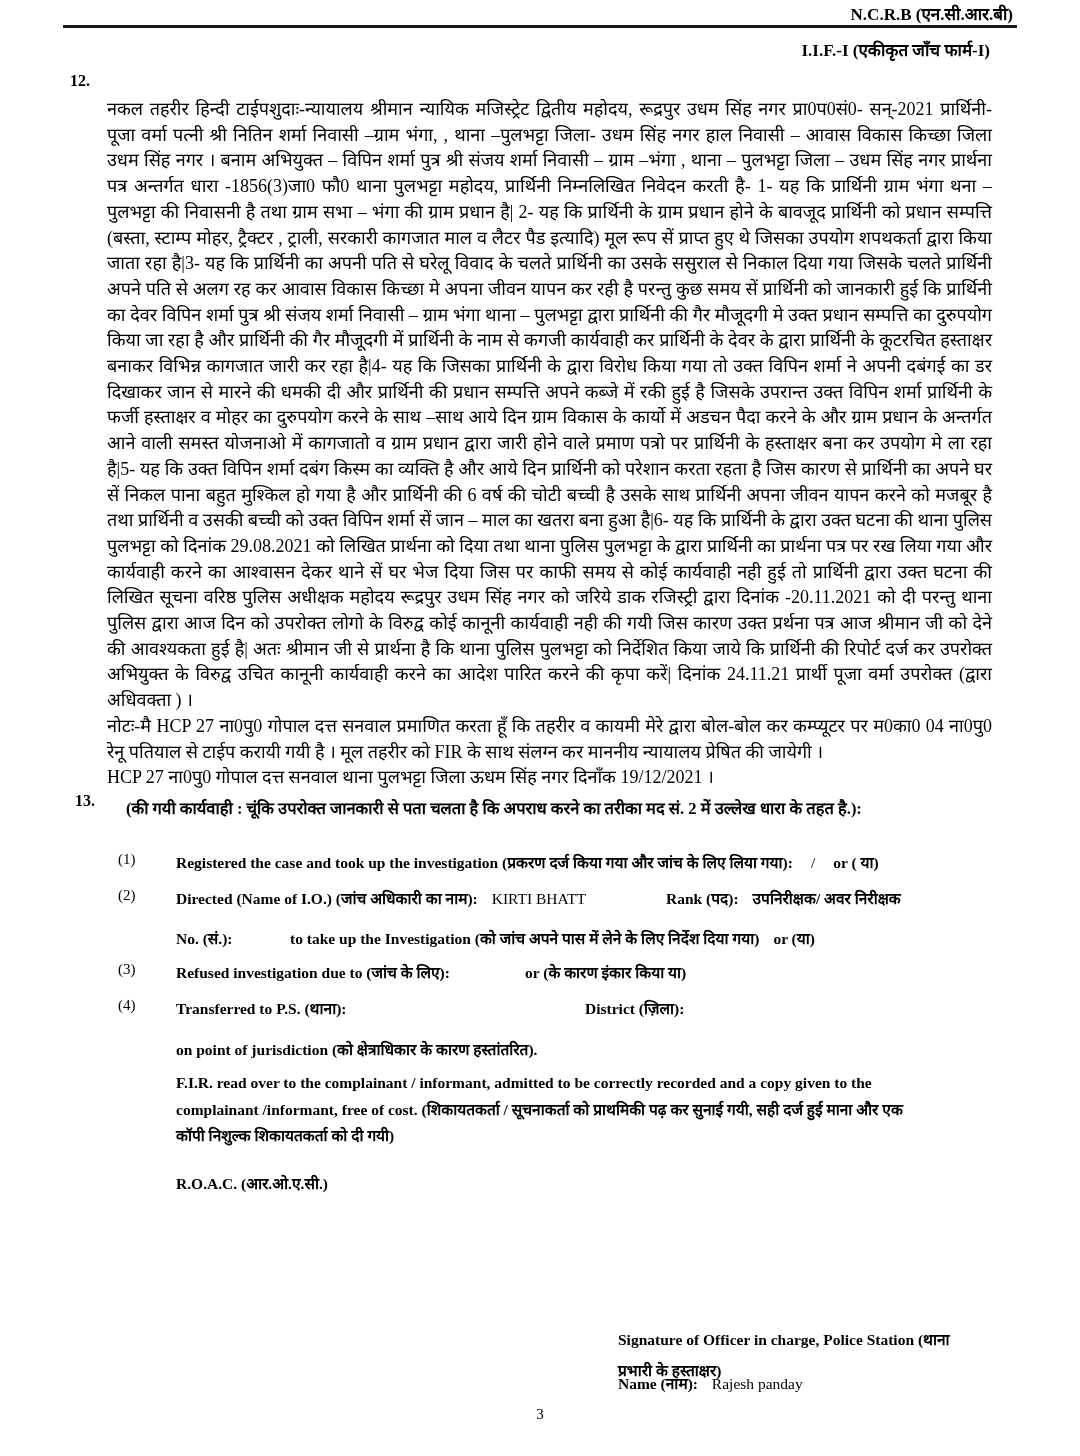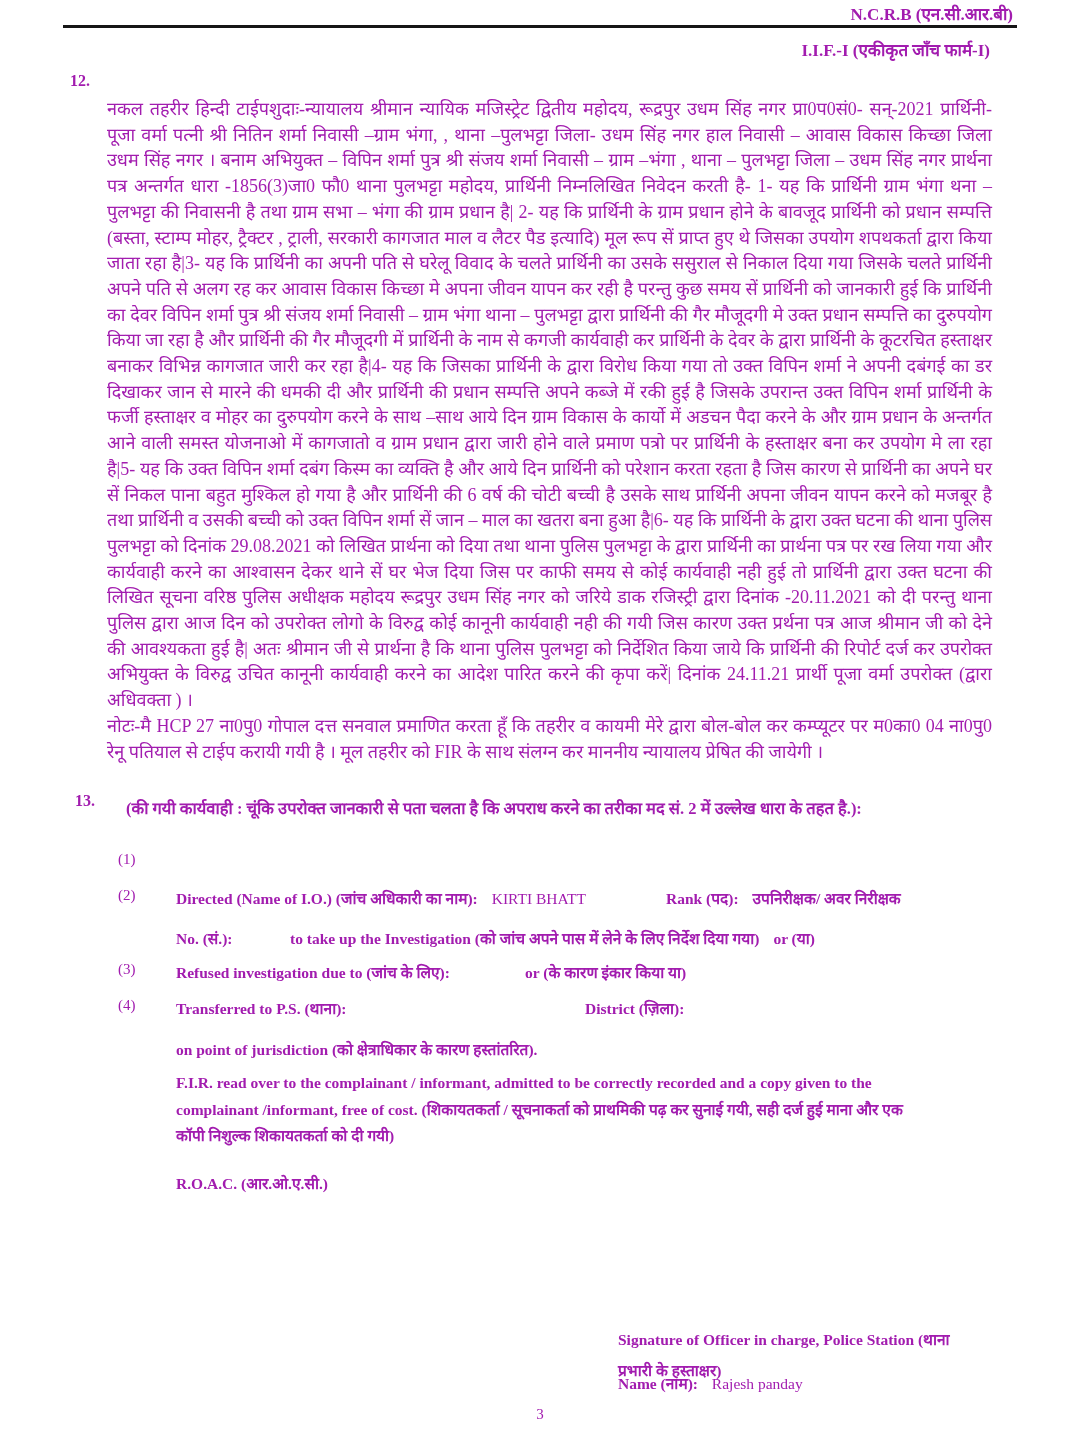--- a/index.html
+++ b/index.html
@@ -2,21 +2,21 @@
 <html lang="hi"><head>
 <meta charset="utf-8">
 <style>
   html,body{margin:0;padding:0;background:#e8e8e8;}
   .page{
     position:relative;
     width:1080px;height:1456px;
     margin:0 auto;
     background:#ffffff;
     font-family:"Liberation Serif","DejaVu Serif",serif;
-    color:#a21caf;
+    color:#000000;
     overflow:hidden;
   }
   .abs{position:absolute;}
   .hdr-org{top:2px;right:67px;font-size:17px;font-weight:bold;}
   .rule{top:25px;left:63px;width:954px;height:3px;background:#161616;}
   .hdr-form{top:38px;right:90px;font-size:17px;font-weight:bold;}
   .s12-num{left:70px;top:72px;font-size:16px;font-weight:bold;}
   .s12-title{left:118px;top:65px;font-size:16.5px;font-weight:bold;}
   .body-text{
     left:107px;top:97px;width:885px;
@@ -61,28 +61,34 @@
 
   <div class="abs hdr-org">N.C.R.B (एन.सी.आर.बी)</div>
   <div class="abs rule"></div>
   <div class="abs hdr-form">I.I.F.-I (एकीकृत जाँच फार्म-I)</div>
 
   <div class="abs s12-num">12.</div>
 
   <div class="abs body-text">
     <p>नकल तहरीर हिन्दी टाईपशुदाः-न्यायालय श्रीमान न्यायिक मजिस्ट्रेट द्वितीय महोदय, रूद्रपुर उधम सिंह नगर प्रा0प0सं0- सन्-2021 प्रार्थिनी- पूजा वर्मा पत्नी श्री नितिन शर्मा निवासी –ग्राम भंगा, , थाना –पुलभट्टा जिला- उधम सिंह नगर हाल निवासी – आवास विकास किच्छा जिला उधम सिंह नगर । बनाम अभियुक्त – विपिन शर्मा पुत्र श्री संजय शर्मा निवासी – ग्राम –भंगा , थाना – पुलभट्टा जिला – उधम सिंह नगर प्रार्थना पत्र अन्तर्गत धारा -1856(3)जा0 फौ0 थाना पुलभट्टा महोदय, प्रार्थिनी निम्नलिखित निवेदन करती है- 1- यह कि प्रार्थिनी ग्राम भंगा थना – पुलभट्टा की निवासनी है तथा ग्राम सभा – भंगा की ग्राम प्रधान है| 2- यह कि प्रार्थिनी के ग्राम प्रधान होने के बावजूद प्रार्थिनी को प्रधान सम्पत्ति (बस्ता, स्टाम्प मोहर, ट्रैक्टर , ट्राली, सरकारी कागजात माल व लैटर पैड इत्यादि) मूल रूप सें प्राप्त हुए थे जिसका उपयोग शपथकर्ता द्वारा किया जाता रहा है|3- यह कि प्रार्थिनी का अपनी पति से घरेलू विवाद के चलते प्रार्थिनी का उसके ससुराल से निकाल दिया गया जिसके चलते प्रार्थिनी अपने पति से अलग रह कर आवास विकास किच्छा मे अपना जीवन यापन कर रही है परन्तु कुछ समय सें प्रार्थिनी को जानकारी हुई कि प्रार्थिनी का देवर विपिन शर्मा पुत्र श्री संजय शर्मा निवासी – ग्राम भंगा थाना – पुलभट्टा द्वारा प्रार्थिनी की गैर मौजूदगी मे उक्त प्रधान सम्पत्ति का दुरुपयोग किया जा रहा है और प्रार्थिनी की गैर मौजूदगी में प्रार्थिनी के नाम से कगजी कार्यवाही कर प्रार्थिनी के देवर के द्वारा प्रार्थिनी के कूटरचित हस्ताक्षर बनाकर विभिन्न कागजात जारी कर रहा है|4- यह कि जिसका प्रार्थिनी के द्वारा विरोध किया गया तो उक्त विपिन शर्मा ने अपनी दबंगई का डर दिखाकर जान से मारने की धमकी दी और प्रार्थिनी की प्रधान सम्पत्ति अपने कब्जे में रकी हुई है जिसके उपरान्त उक्त विपिन शर्मा प्रार्थिनी के फर्जी हस्ताक्षर व मोहर का दुरुपयोग करने के साथ –साथ आये दिन ग्राम विकास के कार्यो में अडचन पैदा करने के और ग्राम प्रधान के अन्तर्गत आने वाली समस्त योजनाओ में कागजातो व ग्राम प्रधान द्वारा जारी होने वाले प्रमाण पत्रो पर प्रार्थिनी के हस्ताक्षर बना कर उपयोग मे ला रहा है|5- यह कि उक्त विपिन शर्मा दबंग किस्म का व्यक्ति है और आये दिन प्रार्थिनी को परेशान करता रहता है जिस कारण से प्रार्थिनी का अपने घर सें निकल पाना बहुत मुश्किल हो गया है और प्रार्थिनी की 6 वर्ष की चोटी बच्ची है उसके साथ प्रार्थिनी अपना जीवन यापन करने को मजबूर है तथा प्रार्थिनी व उसकी बच्ची को उक्त विपिन शर्मा सें जान – माल का खतरा बना हुआ है|6- यह कि प्रार्थिनी के द्वारा उक्त घटना की थाना पुलिस पुलभट्टा को दिनांक 29.08.2021 को लिखित प्रार्थना को दिया तथा थाना पुलिस पुलभट्टा के द्वारा प्रार्थिनी का प्रार्थना पत्र पर रख लिया गया और कार्यवाही करने का आश्वासन देकर थाने सें घर भेज दिया जिस पर काफी समय से कोई कार्यवाही नही हुई तो प्रार्थिनी द्वारा उक्त घटना की लिखित सूचना वरिष्ठ पुलिस अधीक्षक महोदय  रूद्रपुर उधम सिंह नगर को जरिये डाक रजिस्ट्री द्वारा दिनांक -20.11.2021 को दी परन्तु थाना पुलिस द्वारा आज दिन को उपरोक्त लोगो के विरुद्व कोई कानूनी कार्यवाही नही की गयी जिस कारण उक्त प्रर्थना पत्र आज श्रीमान जी को देने की आवश्यकता हुई है| अतः श्रीमान जी से प्रार्थना है कि थाना पुलिस पुलभट्टा  को निर्देशित किया जाये कि प्रार्थिनी की रिपोर्ट दर्ज कर उपरोक्त अभियुक्त के विरुद्व उचित कानूनी कार्यवाही करने का आदेश पारित करने की कृपा करें| दिनांक 24.11.21 प्रार्थी पूजा वर्मा उपरोक्त (द्वारा अधिवक्ता ) ।</p>
     <p>नोटः-मै HCP 27 ना0पु0 गोपाल दत्त सनवाल प्रमाणित करता हूँ कि तहरीर व कायमी मेरे द्वारा बोल-बोल कर कम्प्यूटर पर म0का0 04 ना0पु0 रेनू पतियाल से टाईप करायी गयी है । मूल तहरीर को FIR के साथ संलग्न कर माननीय न्यायालय प्रेषित की जायेगी ।</p>
+    <p>HCP 27 ना0पु0 गोपाल दत्त सनवाल थाना पुलभट्टा जिला ऊधम सिंह नगर दिनाँक 19/12/2021  ।</p>
   </div>
 
   <div class="abs s13-num">13.</div>
   <div class="abs s13-titles">
     <p class="s13-title-hi">(की गयी कार्यवाही : चूंकि उपरोक्त जानकारी से पता चलता है कि अपराध करने का तरीका मद सं. 2 में उल्लेख धारा के तहत है.):</p>
   </div>
 
   <div class="abs inum row-item1">(1)</div>
+  <div class="abs at176 row-item1">
+    <span class="lbl">Registered the case and took up the investigation (प्रकरण दर्ज किया गया और जांच के लिए लिया गया):</span>
+    <span class="lbl gap-slash">/</span>
+    <span class="lbl">or ( या)</span>
+  </div>
 
   <div class="abs inum row-item2a">(2)</div>
   <div class="abs at176 row-item2a">
     <span class="lbl">Directed (Name of I.O.) (जांच अधिकारी का नाम):</span>
     <span class="val gap-left">KIRTI BHATT</span>
   </div>
   <div class="abs at666 row-item2a">
     <span class="lbl">Rank (पद):</span>
     <span class="lbl gap-left">उपनिरीक्षक/ अवर निरीक्षक</span>
   </div>

